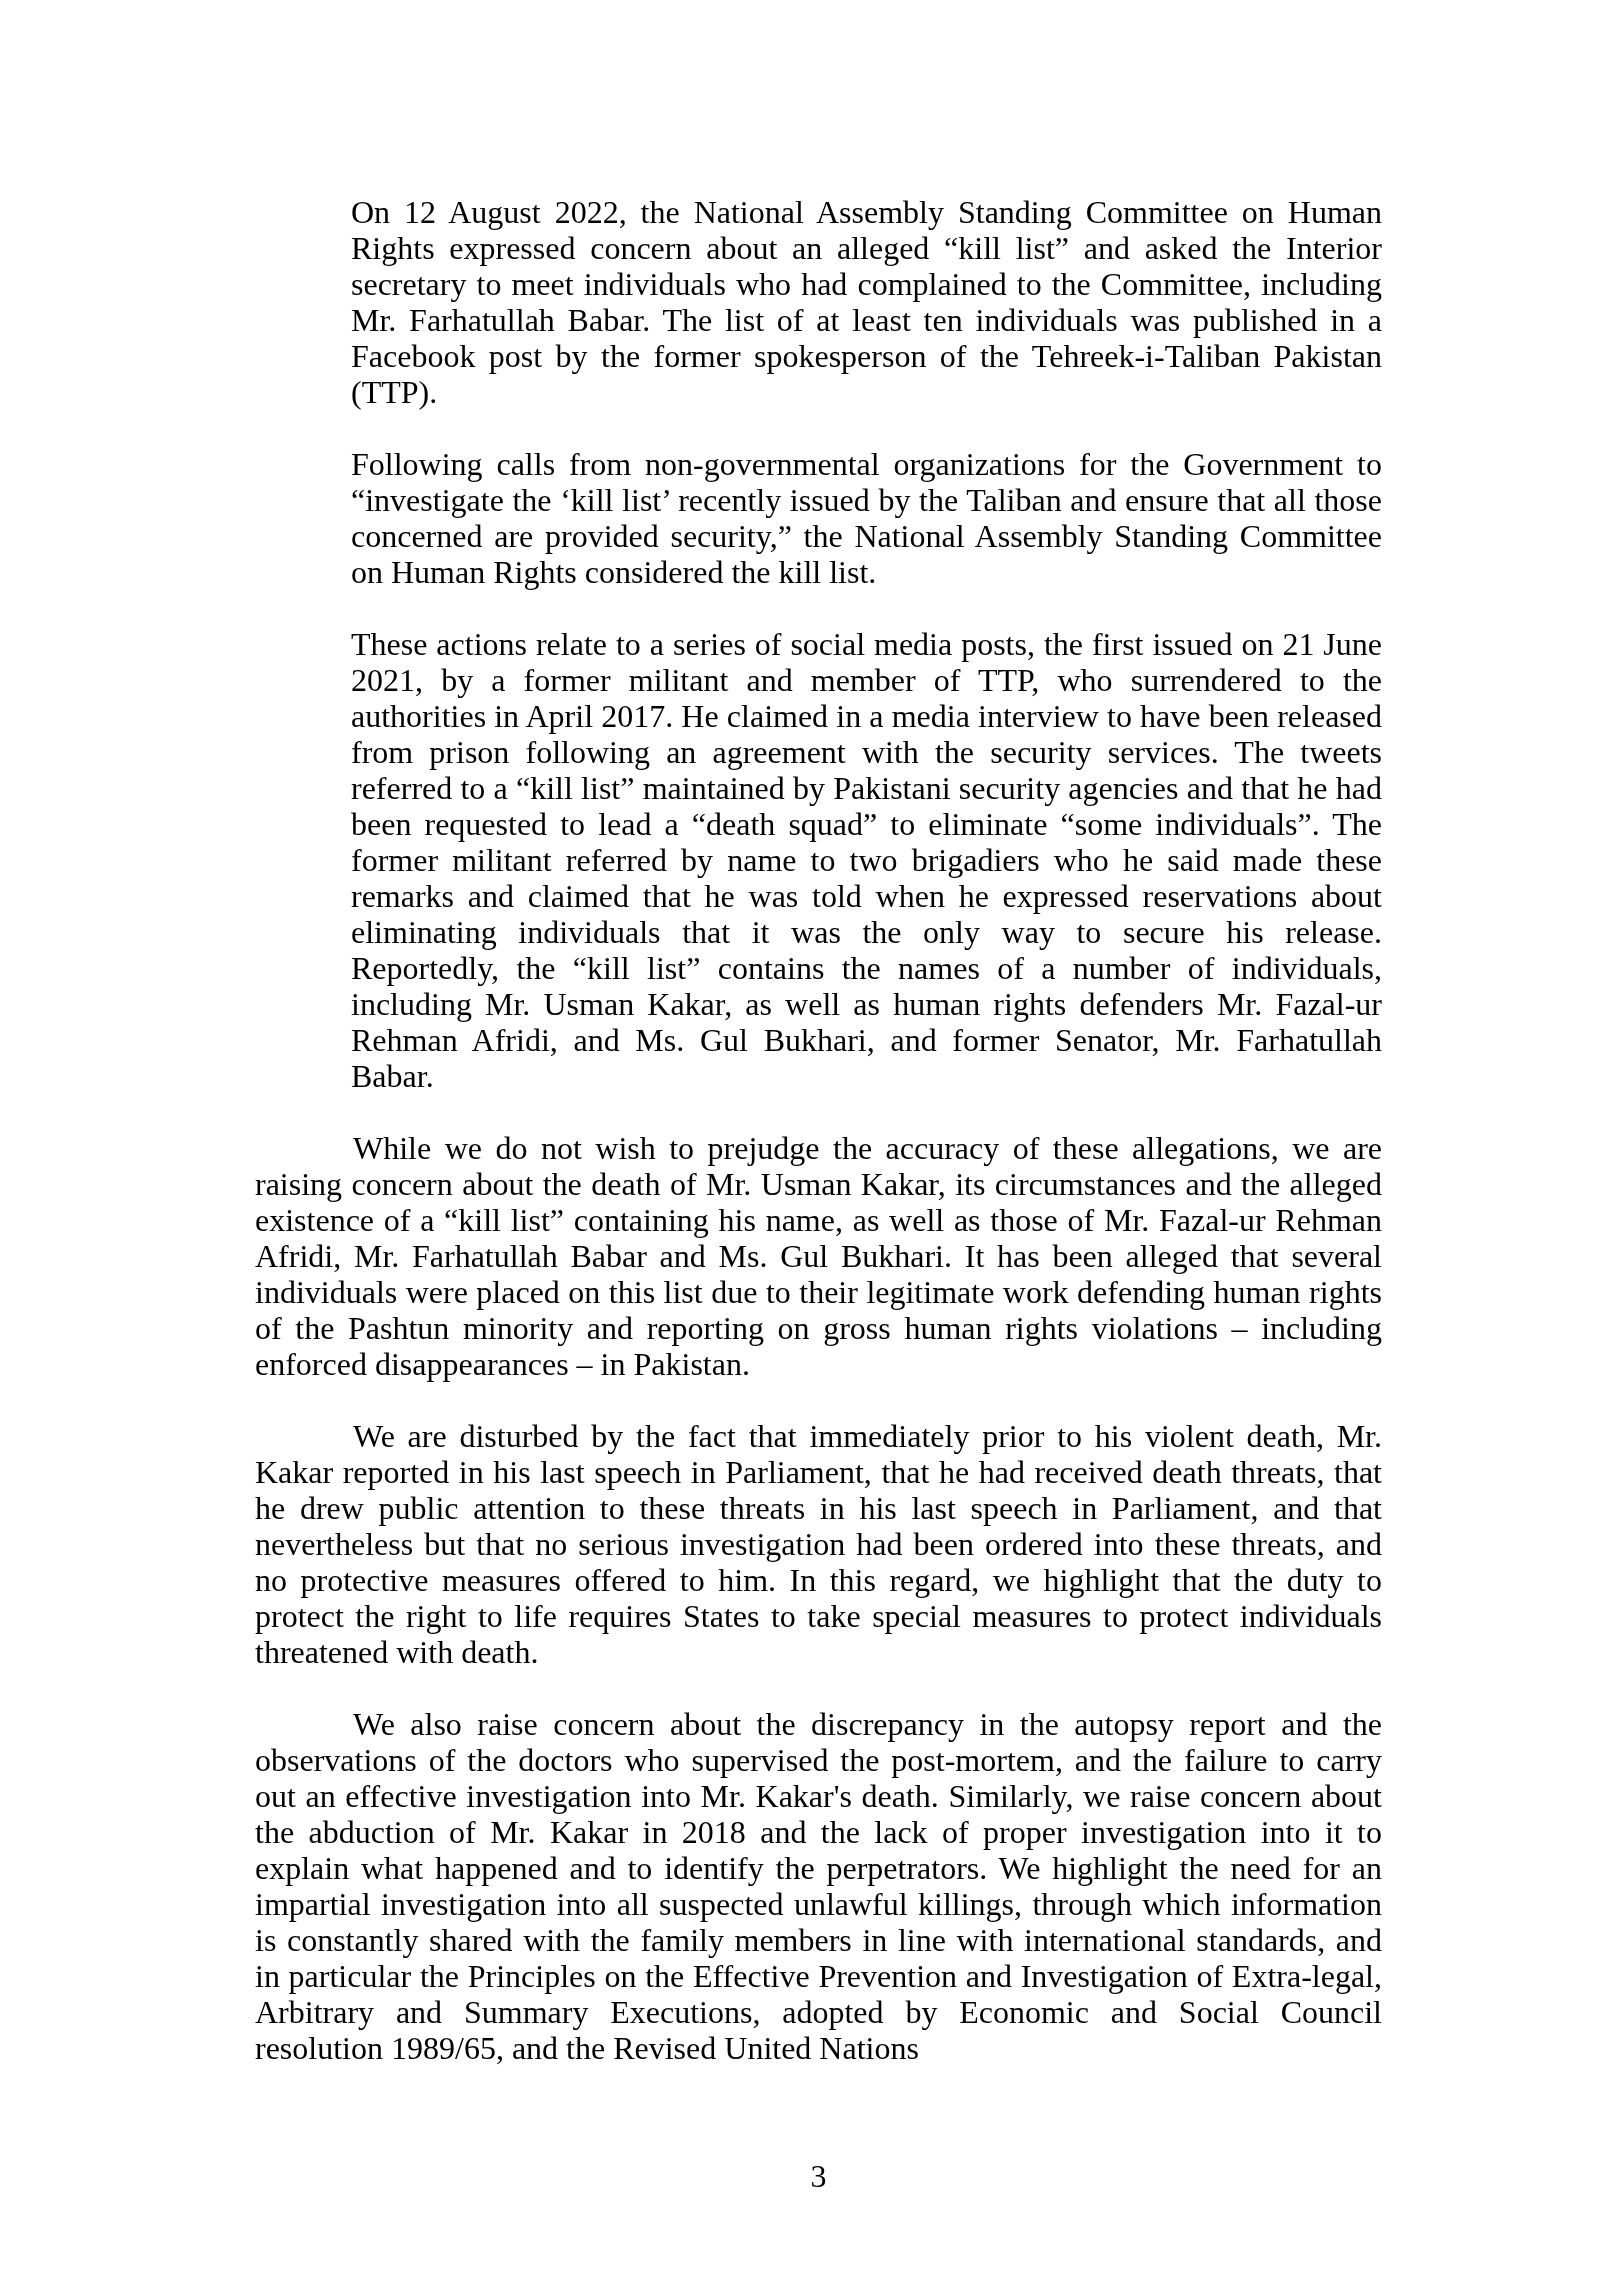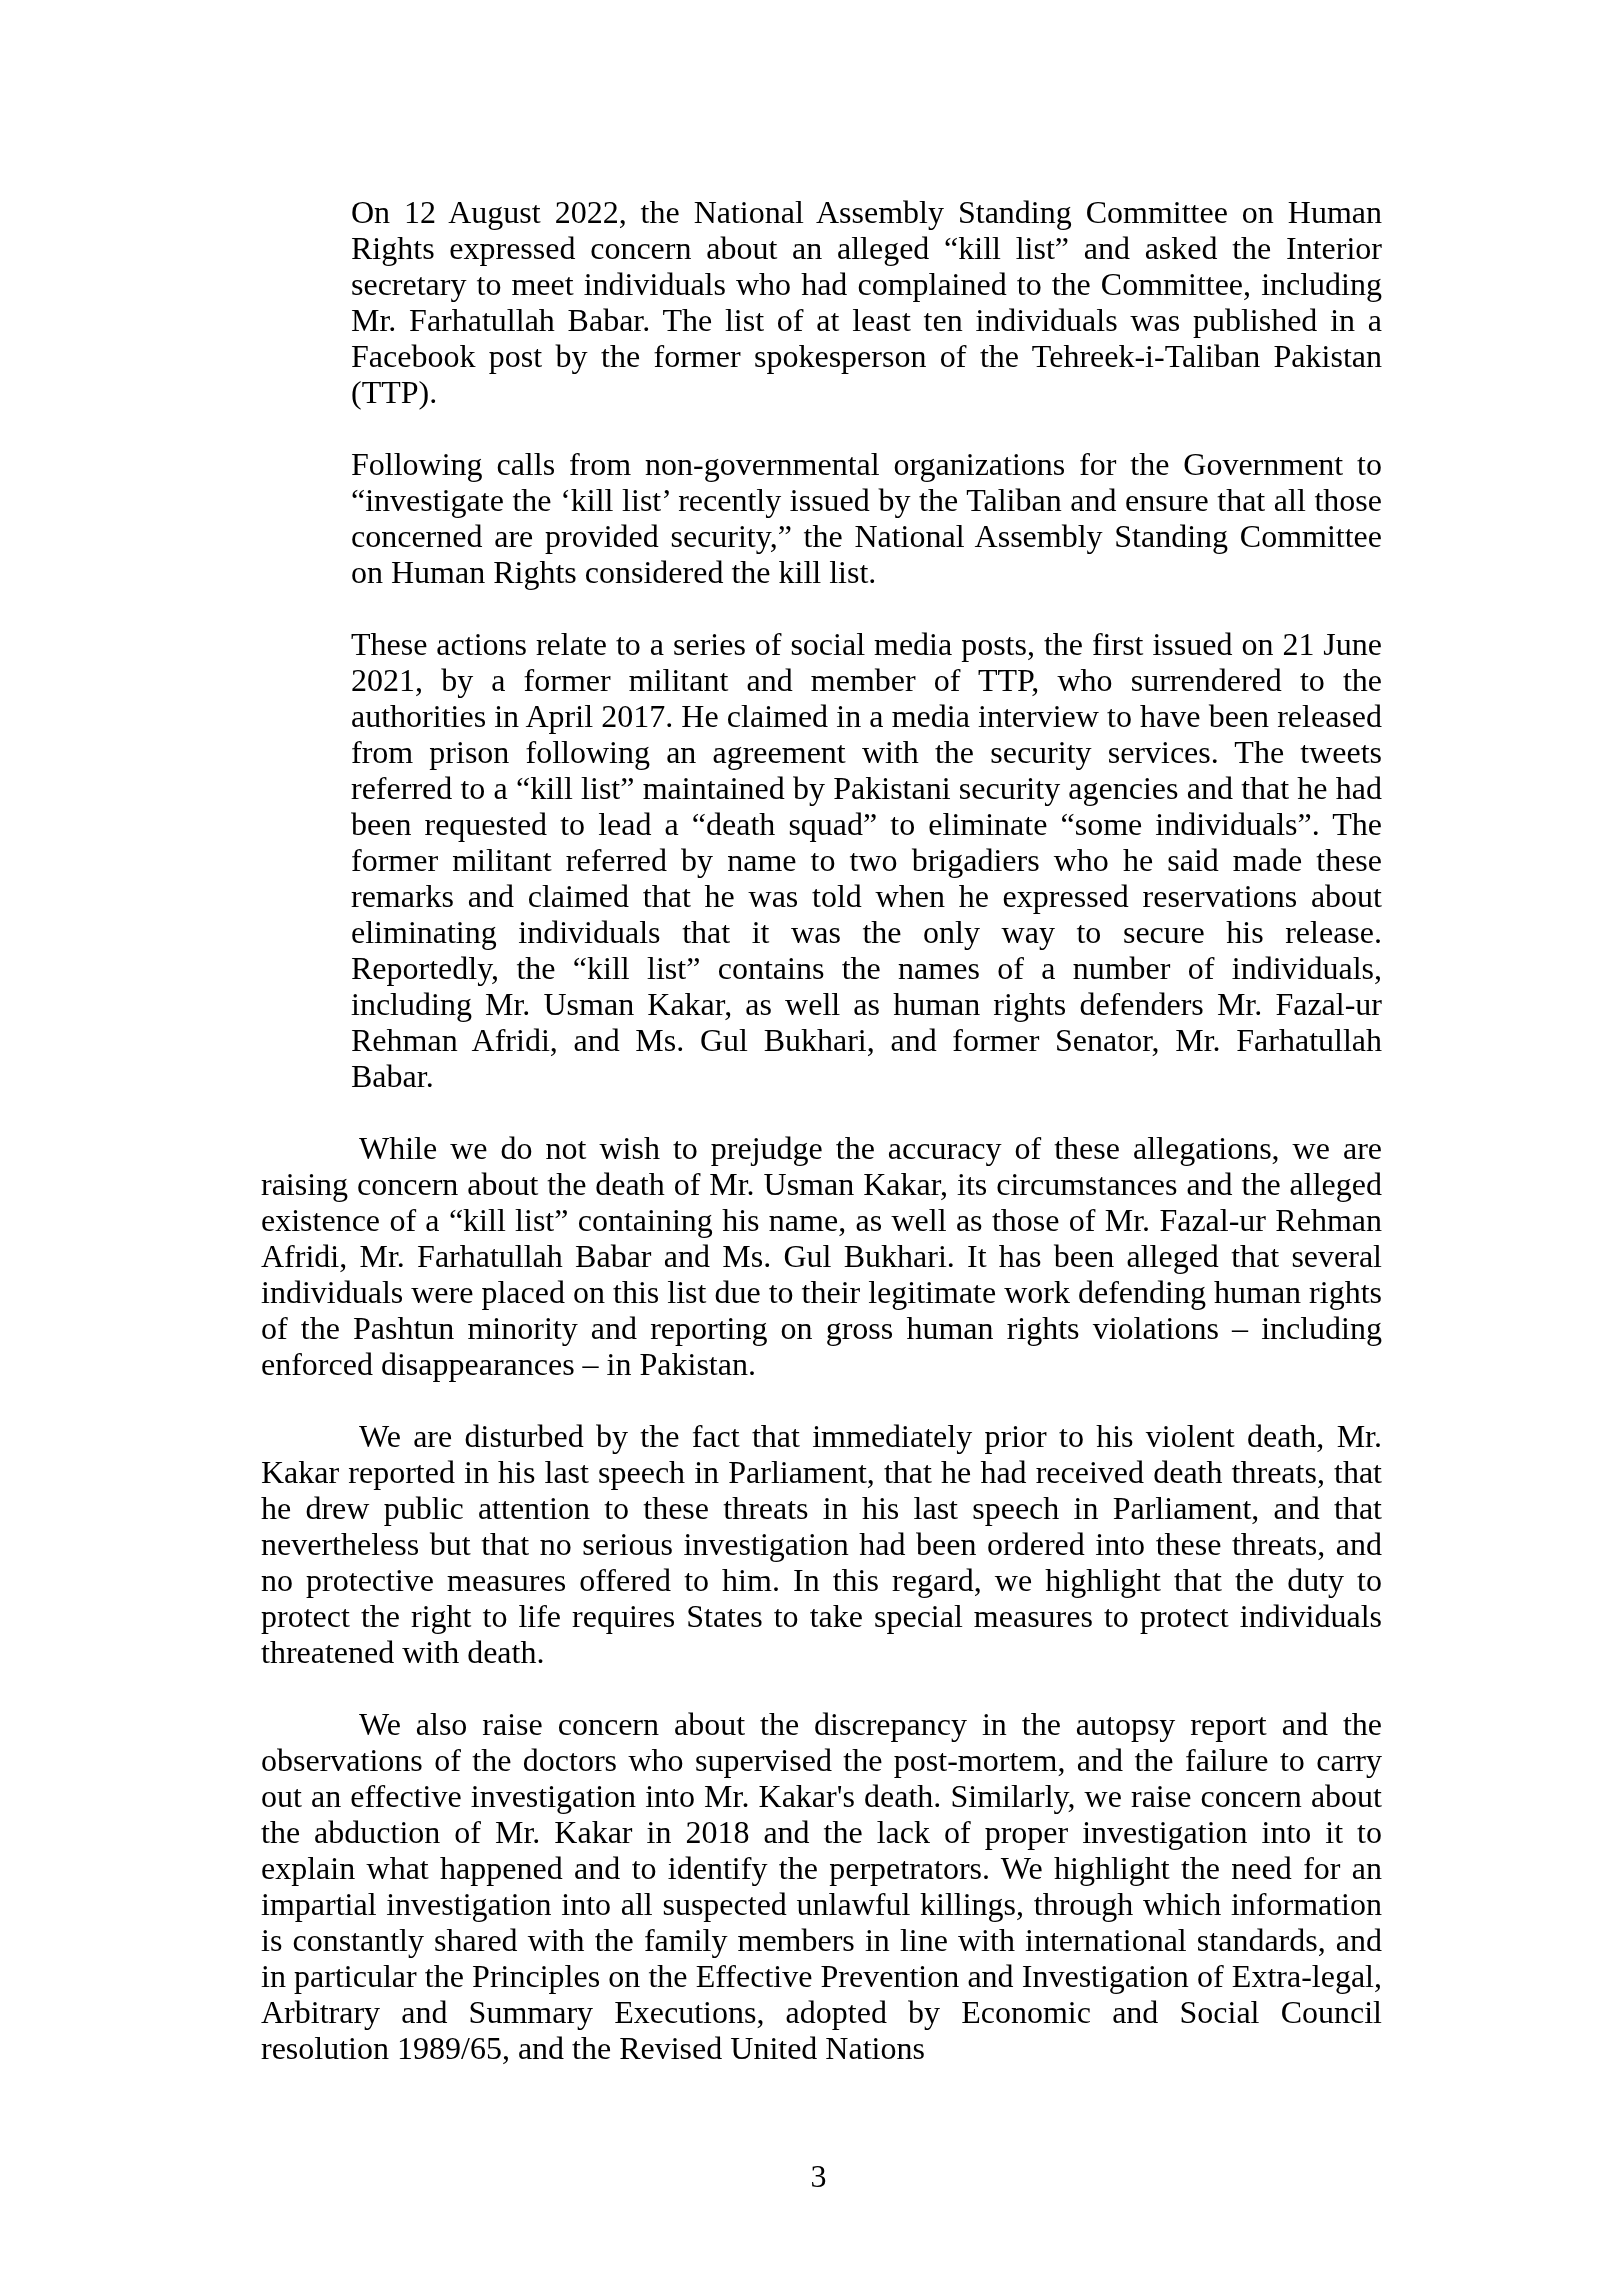--- a/index.html
+++ b/index.html
@@ -34,21 +34,20 @@
     .para {
       margin: 0 0 36px 0;
       text-align: justify;
       text-align-last: left;
     }
     .para.indented-block {
       margin-left: 96px;
     }
     .para.first-line-indent {
       text-indent: 98px;
-      margin-left: 6px;
     }
     .page-number {
       position: absolute;
       left: 0;
       top: 2158px;
       width: 1621px;
       text-align: center;
       font-size: 32px;
       line-height: 36px;
     }

